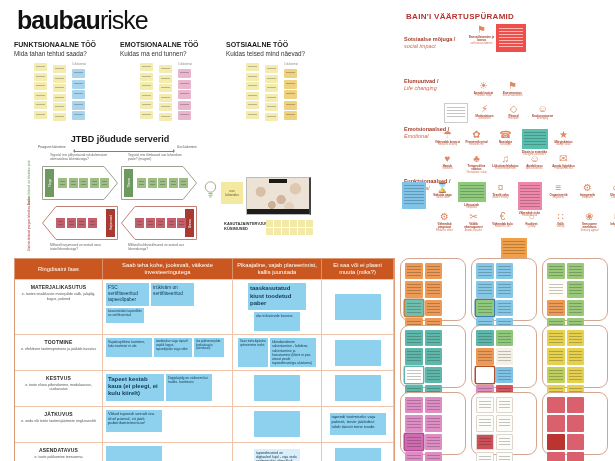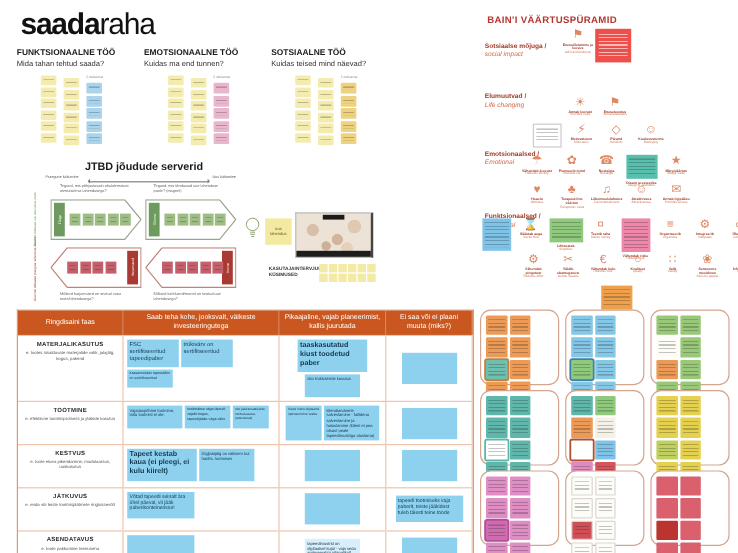--- a/index.html
+++ b/index.html
@@ -98,21 +98,21 @@
               border-radius:9px;box-sizing:border-box;padding:4px;display:flex;flex-wrap:wrap;gap:2px;}
   .lotus-cell{width:17.6px;height:16.3px;border-radius:1px;position:relative;}
   .lotus-cell.ringed{box-shadow:0 0 0 1.5px var(--ring);}
   .lotus-cell.bordered{border:0.5px solid #ded6cc;box-sizing:border-box;}
 </style>
 </head>
 <body>
 
 <div class="canvas">
 
-  <div class="logo"><span class="logo-b">saada</span><span class="logo-l">raha</span></div>
+  <div class="logo"><span class="logo-b">baubau</span><span class="logo-l">riske</span></div>
 
   <div id="jobs">
       <div class="job-group" style="left: 14px;">
         <div class="job-title">FUNKTSIONAALNE TÖÖ</div>
         <div class="job-sub">Mida tahan tehtud saada?</div>
         <div class="mini-area">
           <div class="mini-col">
             <div class="mini-sticky scrib" style="background: rgb(243, 236, 174);"></div>
             <div class="mini-sticky scrib" style="background: rgb(243, 236, 174);"></div>
             <div class="mini-sticky scrib" style="background: rgb(243, 236, 174);"></div>

